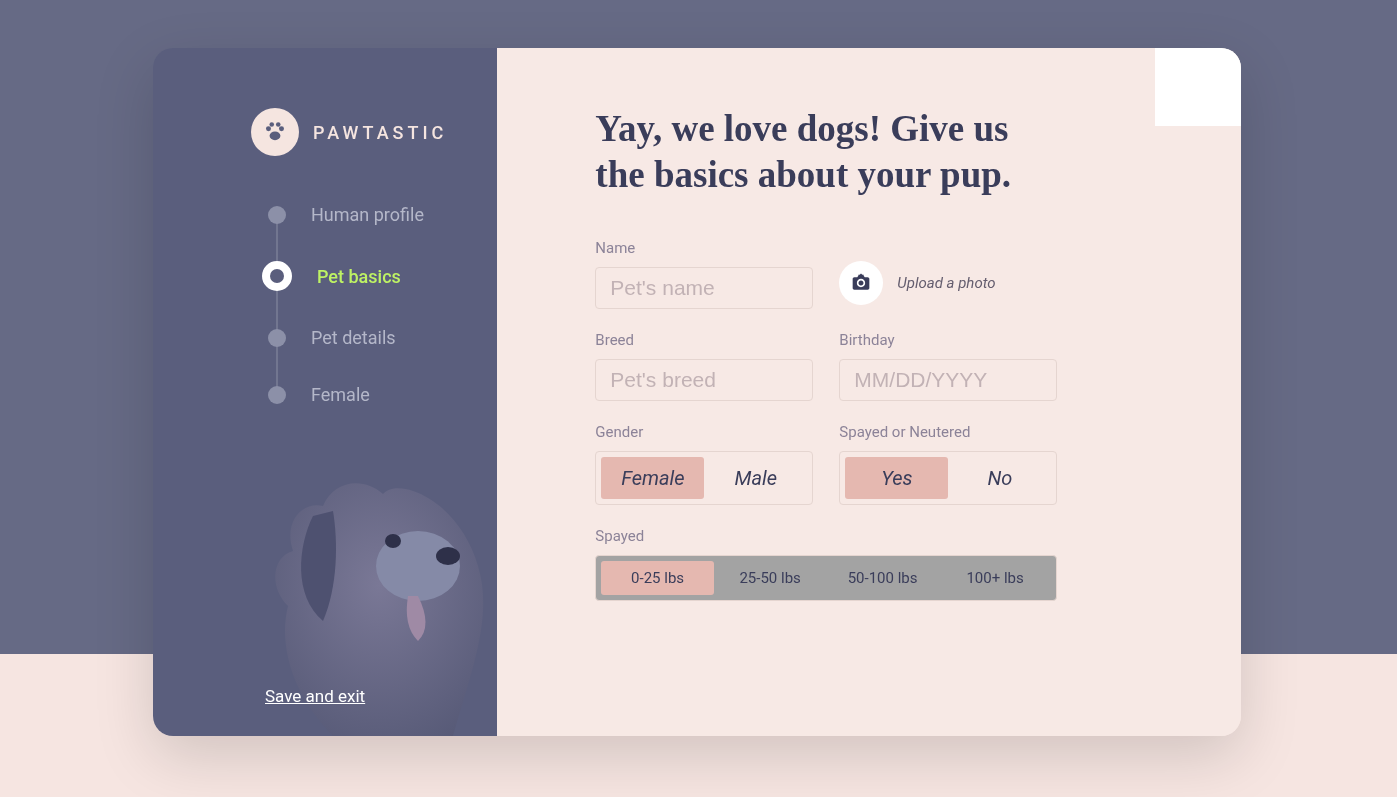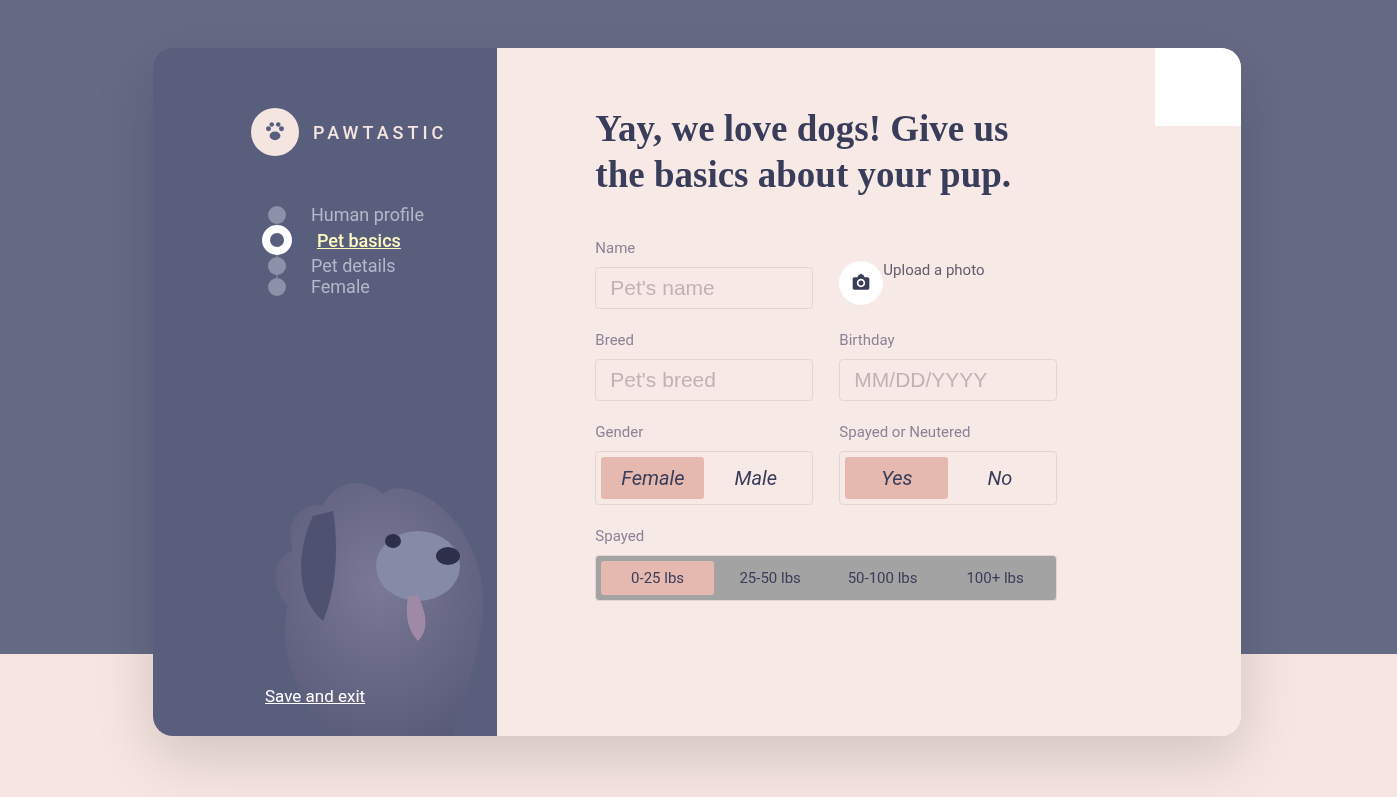--- a/index.html
+++ b/index.html
@@ -50,20 +50,21 @@
     }
     .brand {
       color: #f5e5e0;
       letter-spacing: 4px;
       font-size: 18px;
       font-weight: 500;
     }
     .steps {
       display: flex;
       flex-direction: column;
+      gap: 36px;
       position: relative;
       margin-left: 17px;
     }
     .steps::before {
       content: "";
       position: absolute;
       left: 8px;
       top: 10px;
       bottom: 10px;
       width: 2px;
@@ -102,23 +103,22 @@
       height: 14px;
       border-radius: 50%;
       background: #5a5e7d;
     }
     .step-label {
       font-size: 18px;
       color: #b4b7c9;
       font-weight: 400;
     }
     .step.active .step-label {
-      color: #fef9c3;
+      color: #bef264;
       font-weight: 500;
-      text-decoration: underline;
     }
     .dog-image {
       position: absolute;
       bottom: 0;
       left: 90px;
       width: 320px;
       height: 290px;
       pointer-events: none;
     }
     .save-exit {
@@ -171,21 +171,24 @@
       padding: 0 14px;
       font-size: 21px;
       color: #3a3d5a;
       outline: none;
     }
     .text-input::placeholder {
       color: #c2b2b5;
     }
     .upload-row {
       display: flex;
+      align-items: center;
+      gap: 14px;
       margin-top: 22px;
+      font-style: italic;
     }
     .upload-circle {
       width: 44px;
       height: 44px;
       border-radius: 50%;
       background: #fff;
       display: flex;
       align-items: center;
       justify-content: center;
       cursor: pointer;

